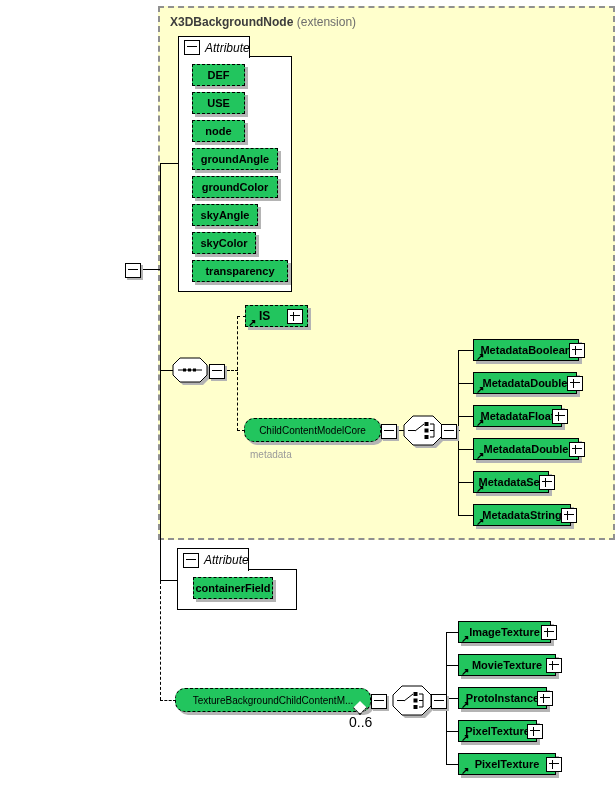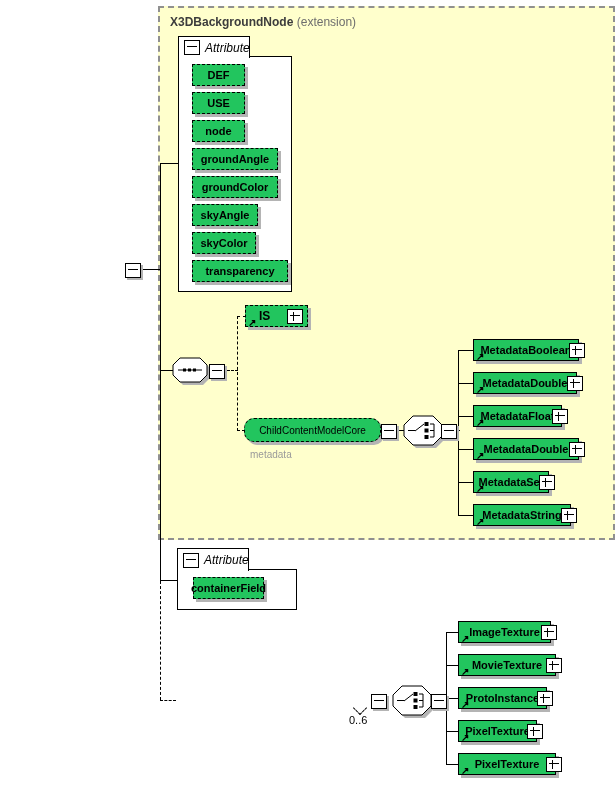--- a/index.html
+++ b/index.html
@@ -30,21 +30,21 @@
   .tgl::before{content:"";position:absolute;left:2px;right:2px;top:5px;height:1px;background:#000;}
   .tgl.plus::after{content:"";position:absolute;top:2px;bottom:2px;left:5px;width:1px;background:#000;}
   .tgl.flat{box-shadow:none;}
   .elem .tgl{top:3px;right:-7px;}
   
   .fold-body{position:absolute;background:#fff;border:1px solid #000;}
   .fold-tab{position:absolute;background:#fff;border:1px solid #000;border-bottom:none;
             display:flex;align-items:center;font-size:12px;font-style:italic;color:#000;}
   .fold-tab .tgl{position:relative;box-shadow:none;margin:0 5px 0 5px;flex:0 0 auto;}
   .ann{position:absolute;font-size:10px;color:#9a9a9a;white-space:nowrap;line-height:13px;}
-  .occ{position:absolute;font-size:11px;color:#000;}
+  .occ{position:absolute;font-size:14px;color:#000;}
   .notch{position:absolute;width:9px;height:9px;background:#fff;border-right:1px dashed #000;
          border-bottom:1px dashed #000;transform:rotate(45deg);}
   svg{position:absolute;overflow:visible;}
 </style>
 </head>
 <body>
 
 <div id="canvas">
 
   <div class="abs group-region" style="left:146px;top:6px;width:457px;height:534px;">
@@ -180,24 +180,27 @@
     <span class="sub-arrow">↗</span>
     <span>MetadataString</span>
     <span class="tgl plus flat"></span>
     </div>
 
   <div class="fold-body" style="left:177px;top:569px;width:118px;height:39px;"></div>
   <div class="fold-tab" style="left:177px;top:548px;width:70px;height:22px;">
     <span class="tgl flat"></span>
     <span>Attribute</span>
   </div>
-  <div class="elem attr" style="left:193px;top:577px;width:71px;">
+  <div class="elem attr" style="left:193px;top:577px;width:80px;">
     <span>containerField</span>
     </div>
 
+  <div class="elem mg" style="left:175px;top:688px;width:196px;">
+    <span>TextureBackgroundChildContentM...</span>
+  </div>
   <div class="notch" style="left:355px;top:703px;"></div>
   <div class="tgl" style="left:371px;top:694px;"></div>
   <div class="occ" style="left:349px;top:714px;">0..6</div>
 
   <svg style="left:392px;top:685px;" width="46" height="36">
     <polygon points="13,4 33,4 42,13 42,24 33,33 13,33 4,24 4,13" fill="#b4b4b4"></polygon>
     <polygon points="10,1 30,1 39,10 39,21 30,30 10,30 1,21 1,10" fill="#fff" stroke="#000" stroke-width="1"></polygon>
     <line x1="5" y1="15.5" x2="12" y2="15.5" stroke="#000"></line>
     <line x1="12" y1="16" x2="21" y2="9" stroke="#000"></line>
     <rect x="21.5" y="7" width="4" height="4" fill="#000"></rect>

